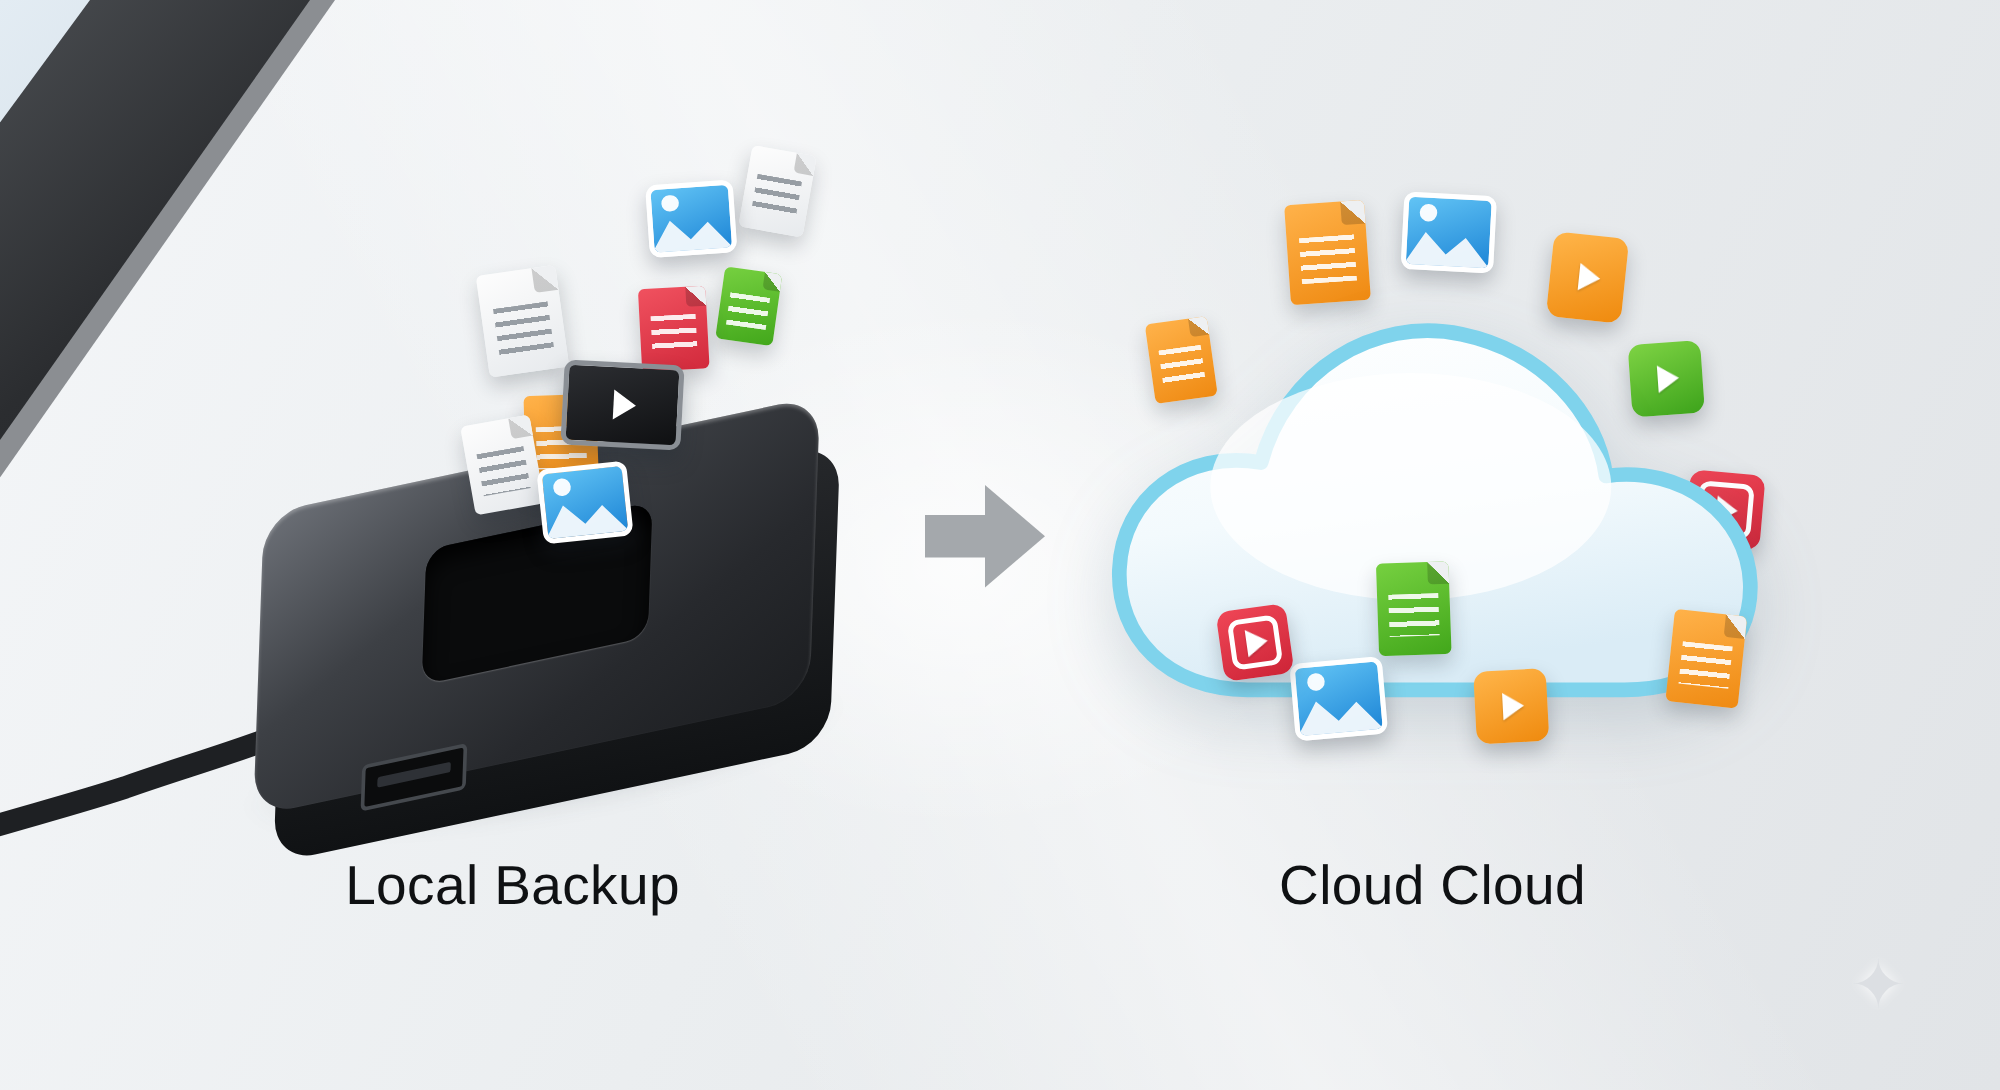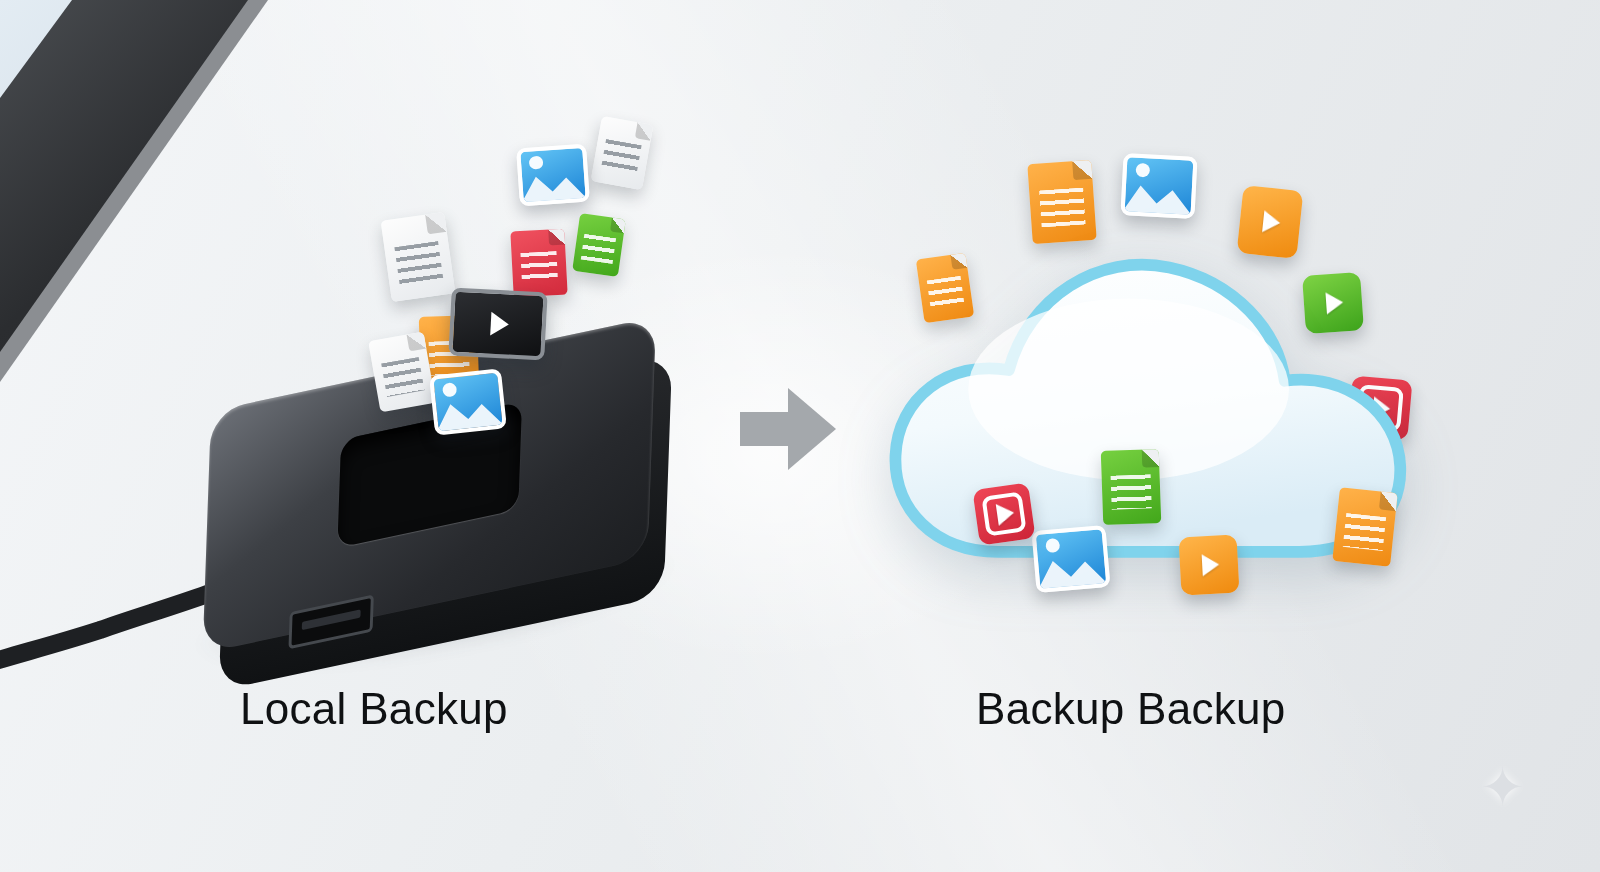--- a/index.html
+++ b/index.html
@@ -84,21 +84,21 @@
   .arrow { position:absolute; left:740px; top:388px; width:96px; height:82px; }
   .arrow .stem { position:absolute; left:0; top:24px; width:48px; height:34px; background:#a4a8ac; }
   .arrow .head { position:absolute; left:48px; top:0; width:0; height:0;
     border-left:48px solid #a4a8ac; border-top:41px solid transparent; border-bottom:41px solid transparent; }
 
   
   .cloud-wrap { position:absolute; left:872px; top:175px; }
   .cloud-svg { filter:drop-shadow(0 20px 26px rgba(80,110,130,.20)); }
 
   
-  .label { position:absolute; top:684px; width:340px; text-align:left;
+  .label { position:absolute; top:684px; width:340px; text-align:center;
     font-size:44px; font-weight:500; color:#0f1113; letter-spacing:0.3px; }
   .label-left  { left:240px; }
   .label-right { left:976px; }
   .sparkle { position:absolute; left:1480px; top:756px; font-size:54px; color:#dcdfe3;
     text-shadow:0 0 10px rgba(255,255,255,.9); }
 </style>
 </head>
 <body>
 
 <div class="scene">
@@ -174,17 +174,17 @@
     </svg>
   </div>
 
   <div class="icon doc doc-orange" style="left:1336px; top:490px; width:58px; height:74px; transform:rotate(6deg);"></div>
   <div class="icon vidic vid-orange" style="left:1180px; top:536px; width:58px; height:58px; transform:rotate(-3deg);"></div>
   <div class="icon doc doc-green" style="left:1102px; top:450px; width:58px; height:74px; transform:rotate(-2deg);"></div>
   <div class="icon imgic" style="left:1034px; top:528px; width:66px; height:54px; transform:rotate(-5deg);"></div>
   <div class="icon vidic vid-red" style="left:976px; top:486px; width:56px; height:56px; transform:rotate(-8deg);"></div>
 
   <div class="label label-left">Local Backup</div>
-  <div class="label label-right">Backup Backup</div>
+  <div class="label label-right">Cloud Cloud</div>
 
   <div class="sparkle">✦</div>
 
 </div>
 
 </body></html>

